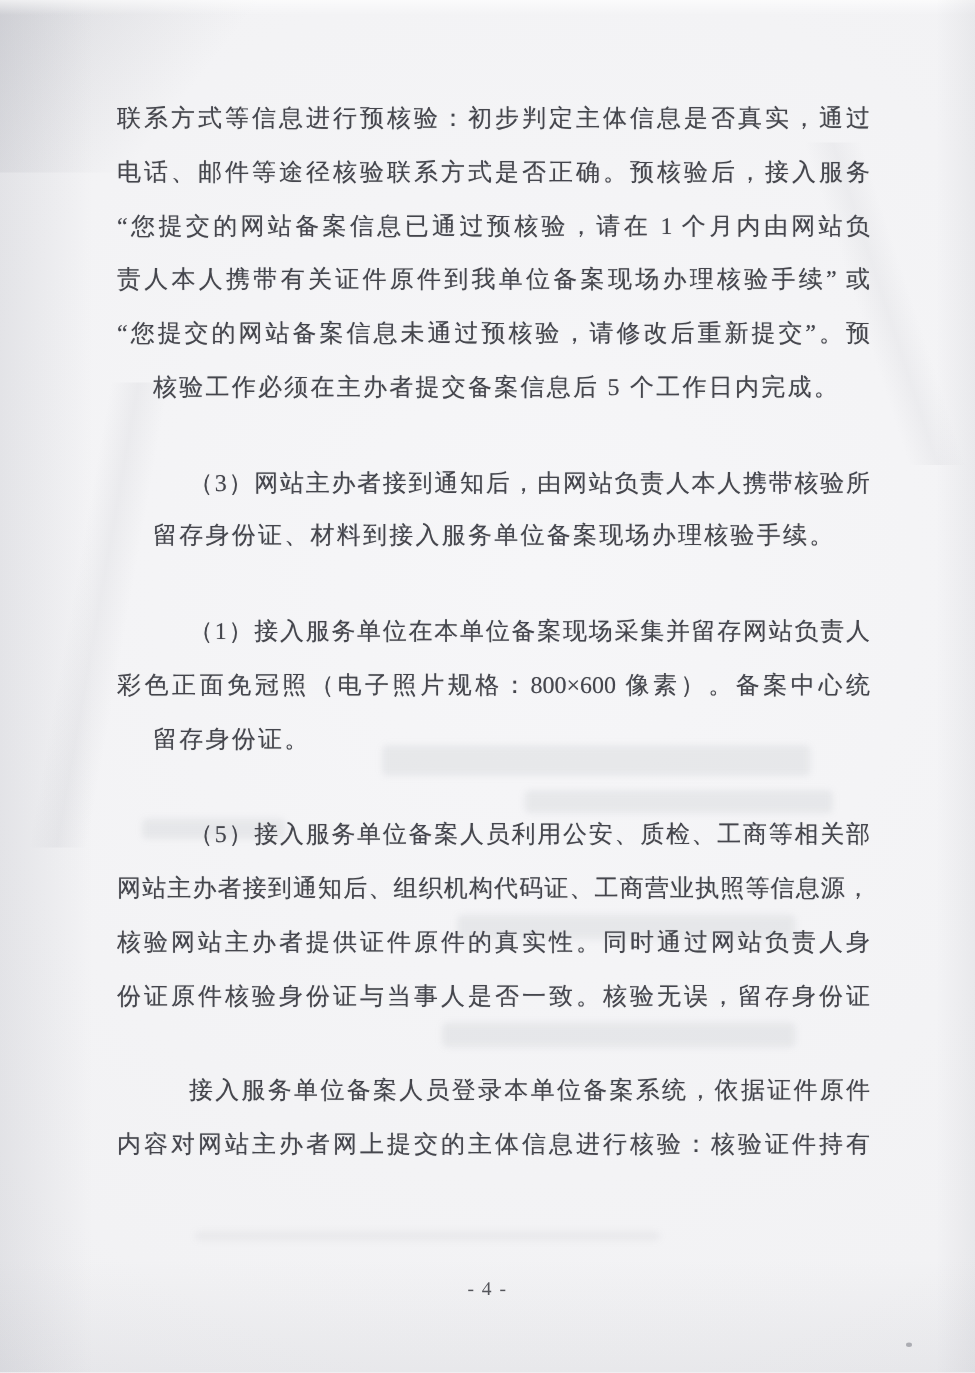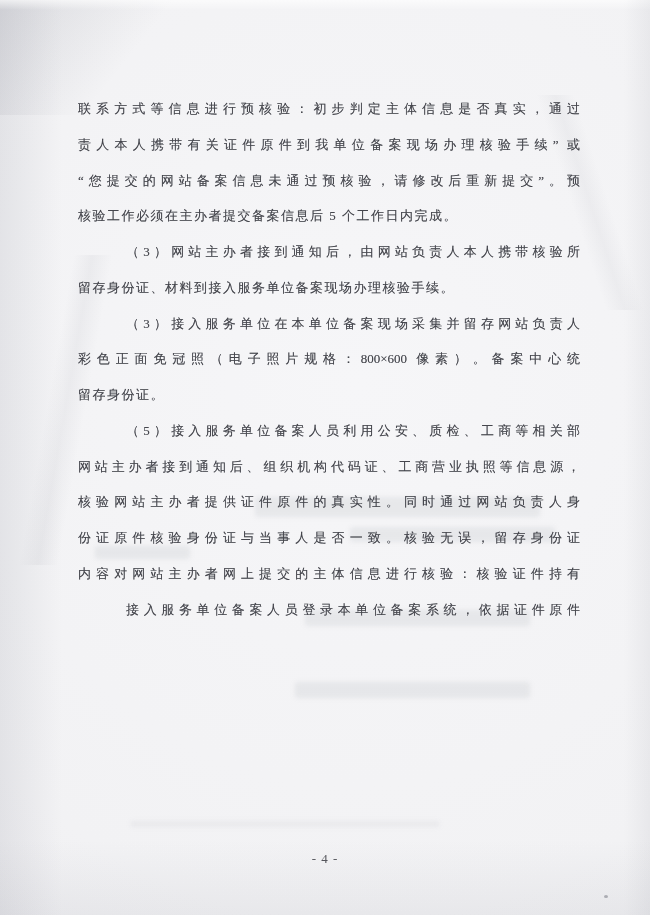--- a/index.html
+++ b/index.html
@@ -35,30 +35,30 @@
   .sm1{left:255px;top:497px;width:285px;height:20px;}
   .sm2{left:350px;top:527px;width:205px;height:15px;}
   .sm3{left:95px; top:546px;width:95px; height:13px;}
   .sm4{left:305px;top:610px;width:225px;height:16px;}
   .sm5{left:295px;top:682px;width:235px;height:16px;}
   .sm6{left:130px;top:821px;width:310px;height:6px;background:rgba(122,125,140,0.08);}
   .speck{position:absolute;left:604px;top:895px;width:4px;height:3px;
     background:rgba(120,122,132,0.55);border-radius:50%;filter:blur(0.5px);}
   
   .content{
-    position:absolute;left:78px;top:91px;width:502px;
-    color:var(--ink,#45464d);font-size:13px;
+    position:absolute;left:78px;top:62px;width:502px;
+    color:var(--ink,#45464d);font-size:16px;
   }
   .line{
     height:35.75px;line-height:35.75px;overflow:hidden;
     text-align:justify;text-align-last:justify;
     text-shadow:0 0 0.6px rgba(69,70,77,0.45);
   }
-  .line.end{text-align:left;text-align-last:left;letter-spacing:1.5px;}
-  .line.indent{text-indent:48px;}
+  .line.end{text-align:left;text-align-last:left;letter-spacing:1.5px;margin-left:24px;}
+  .line.indent{text-indent:48px;margin-top:28px;}
   .pageno{
     position:absolute;left:0;right:0;top:851px;text-align:center;
     font-size:13px;color:var(--page-number-ink,#54555b);letter-spacing:1px;
   }
 </style>
 </head>
 <body>
 
 <div class="page">
 
@@ -73,31 +73,33 @@
   <div class="smudge sm1"></div>
   <div class="smudge sm2"></div>
   <div class="smudge sm3"></div>
   <div class="smudge sm4"></div>
   <div class="smudge sm5"></div>
   <div class="smudge sm6"></div>
   <div class="speck"></div>
 
   <main class="content">
     <div class="line">联系方式等信息进行预核验：初步判定主体信息是否真实，通过</div>
+    <div class="line">电话、邮件等途径核验联系方式是否正确。预核验后，接入服务</div>
+    <div class="line">“您提交的网站备案信息已通过预核验，请在 1 个月内由网站负</div>
     <div class="line">责人本人携带有关证件原件到我单位备案现场办理核验手续” 或</div>
     <div class="line">“您提交的网站备案信息未通过预核验，请修改后重新提交”。预</div>
     <div class="line end">核验工作必须在主办者提交备案信息后 5 个工作日内完成。</div>
     <div class="line indent">（3）网站主办者接到通知后，由网站负责人本人携带核验所</div>
     <div class="line end">留存身份证、材料到接入服务单位备案现场办理核验手续。</div>
-    <div class="line indent">（3）接入服务单位在本单位备案现场采集并留存网站负责人</div>
+    <div class="line indent">（1）接入服务单位在本单位备案现场采集并留存网站负责人</div>
     <div class="line">彩色正面免冠照（电子照片规格：800×600 像素）。备案中心统</div>
     <div class="line end">留存身份证。</div>
     <div class="line indent">（5）接入服务单位备案人员利用公安、质检、工商等相关部</div>
     <div class="line">网站主办者接到通知后、组织机构代码证、工商营业执照等信息源，</div>
     <div class="line">核验网站主办者提供证件原件的真实性。同时通过网站负责人身</div>
     <div class="line">份证原件核验身份证与当事人是否一致。核验无误，留存身份证</div>
+    <div class="line indent">接入服务单位备案人员登录本单位备案系统，依据证件原件</div>
     <div class="line">内容对网站主办者网上提交的主体信息进行核验：核验证件持有</div>
-    <div class="line indent">接入服务单位备案人员登录本单位备案系统，依据证件原件</div>
   </main>
 
   <div class="pageno">- 4 -</div>
 
 </div>
 
 </body></html>

